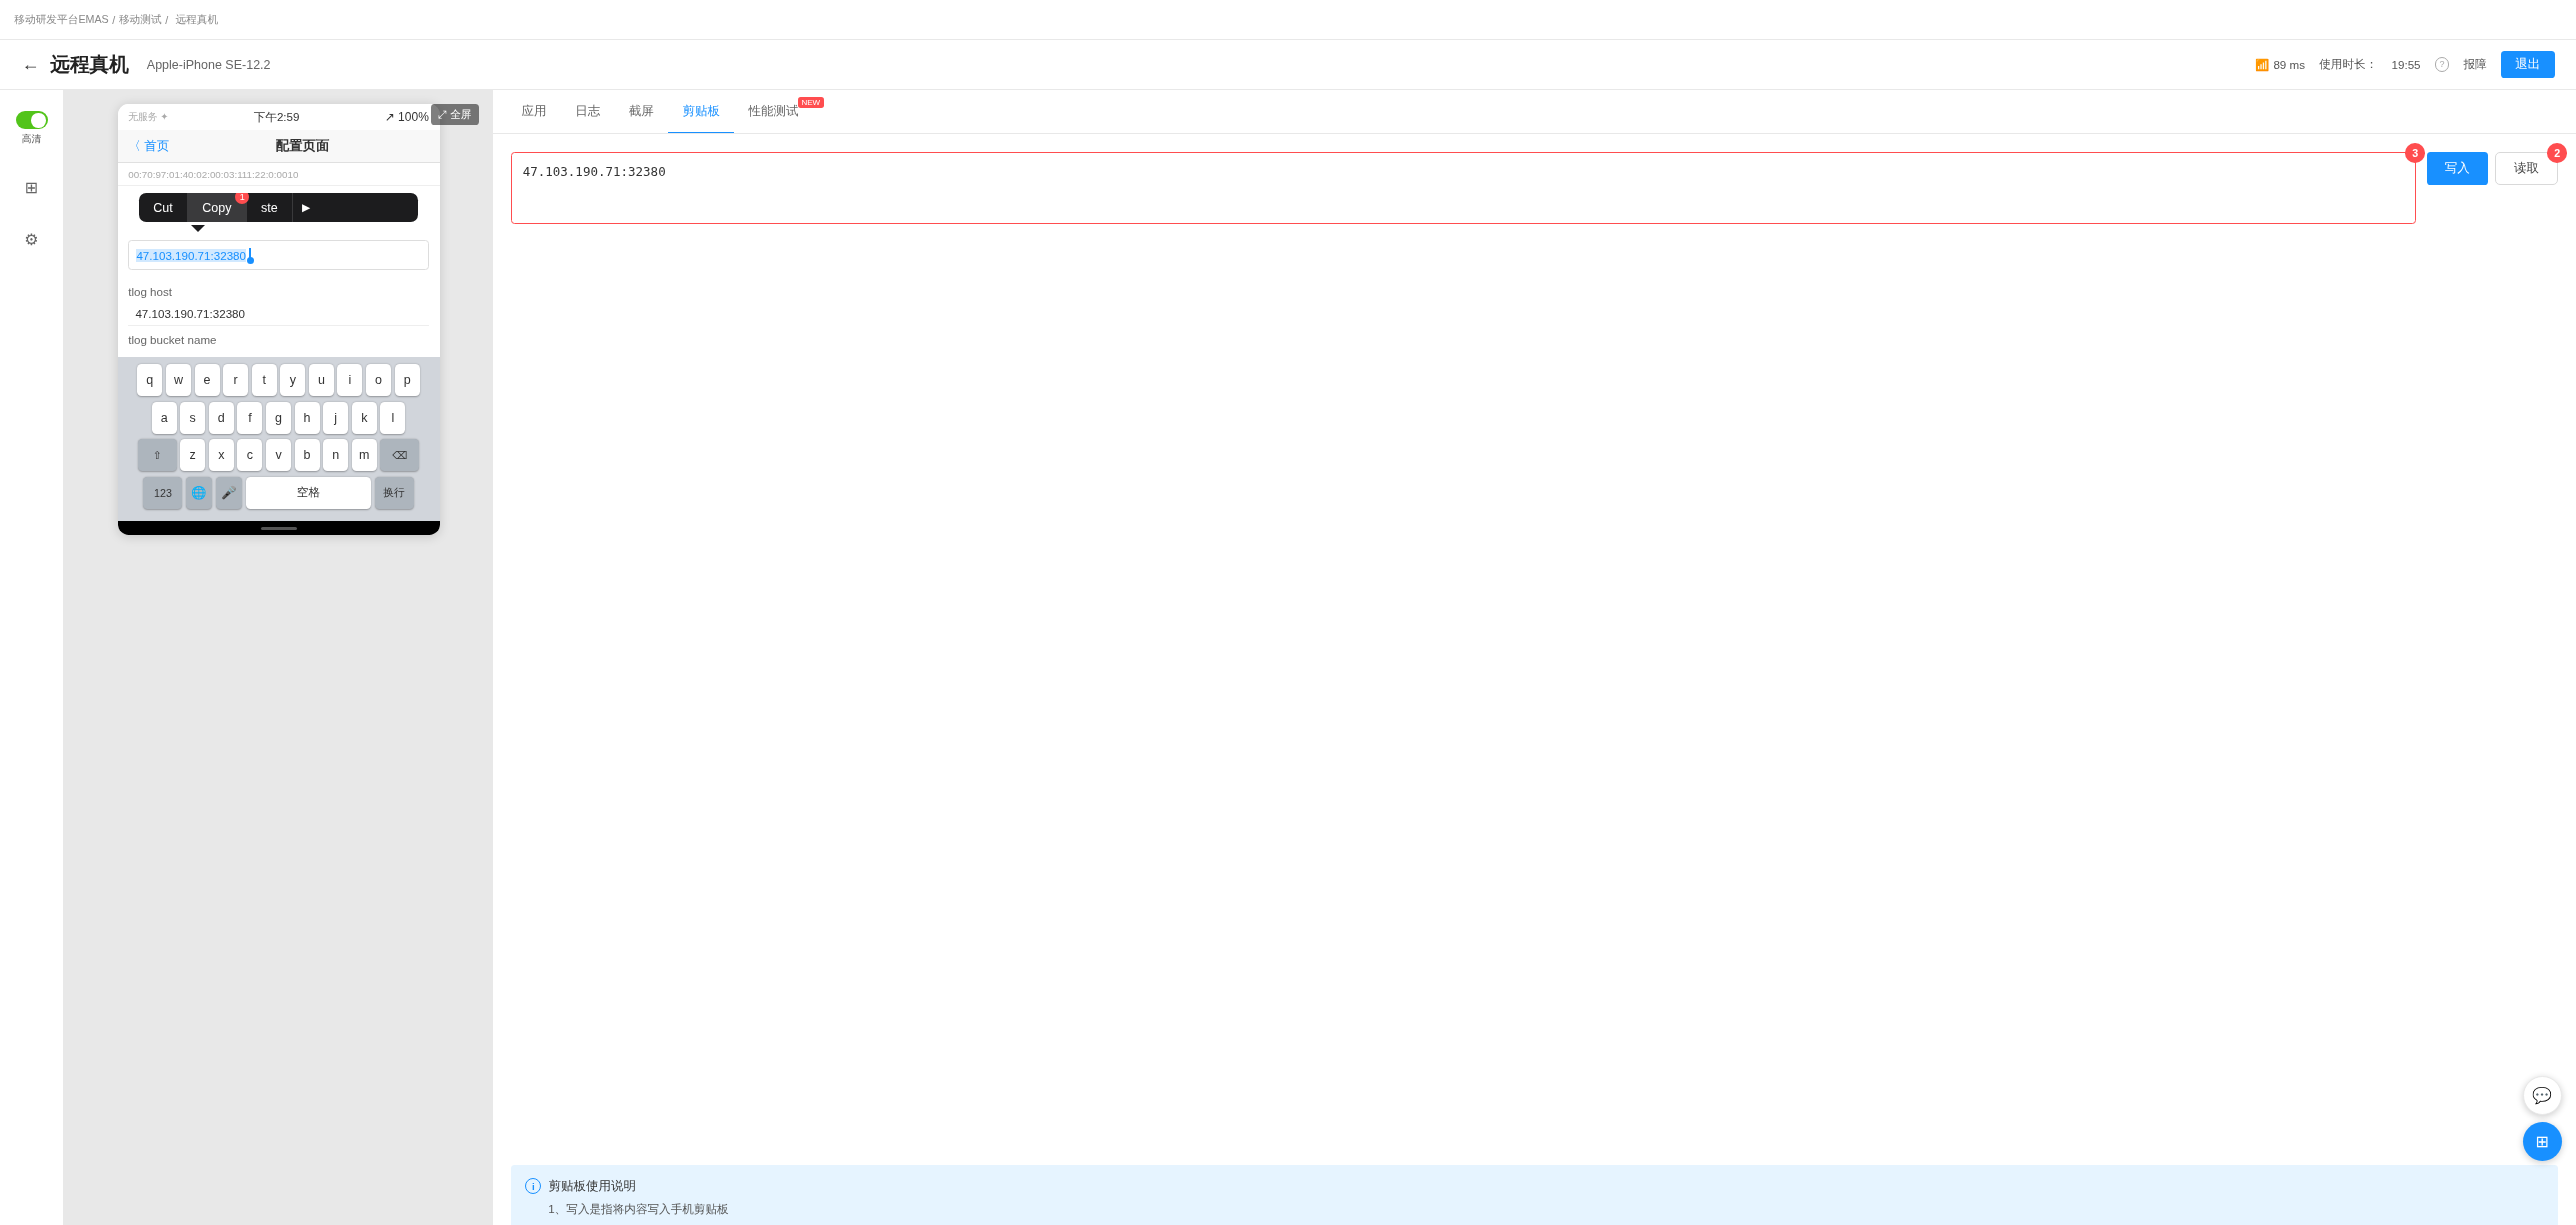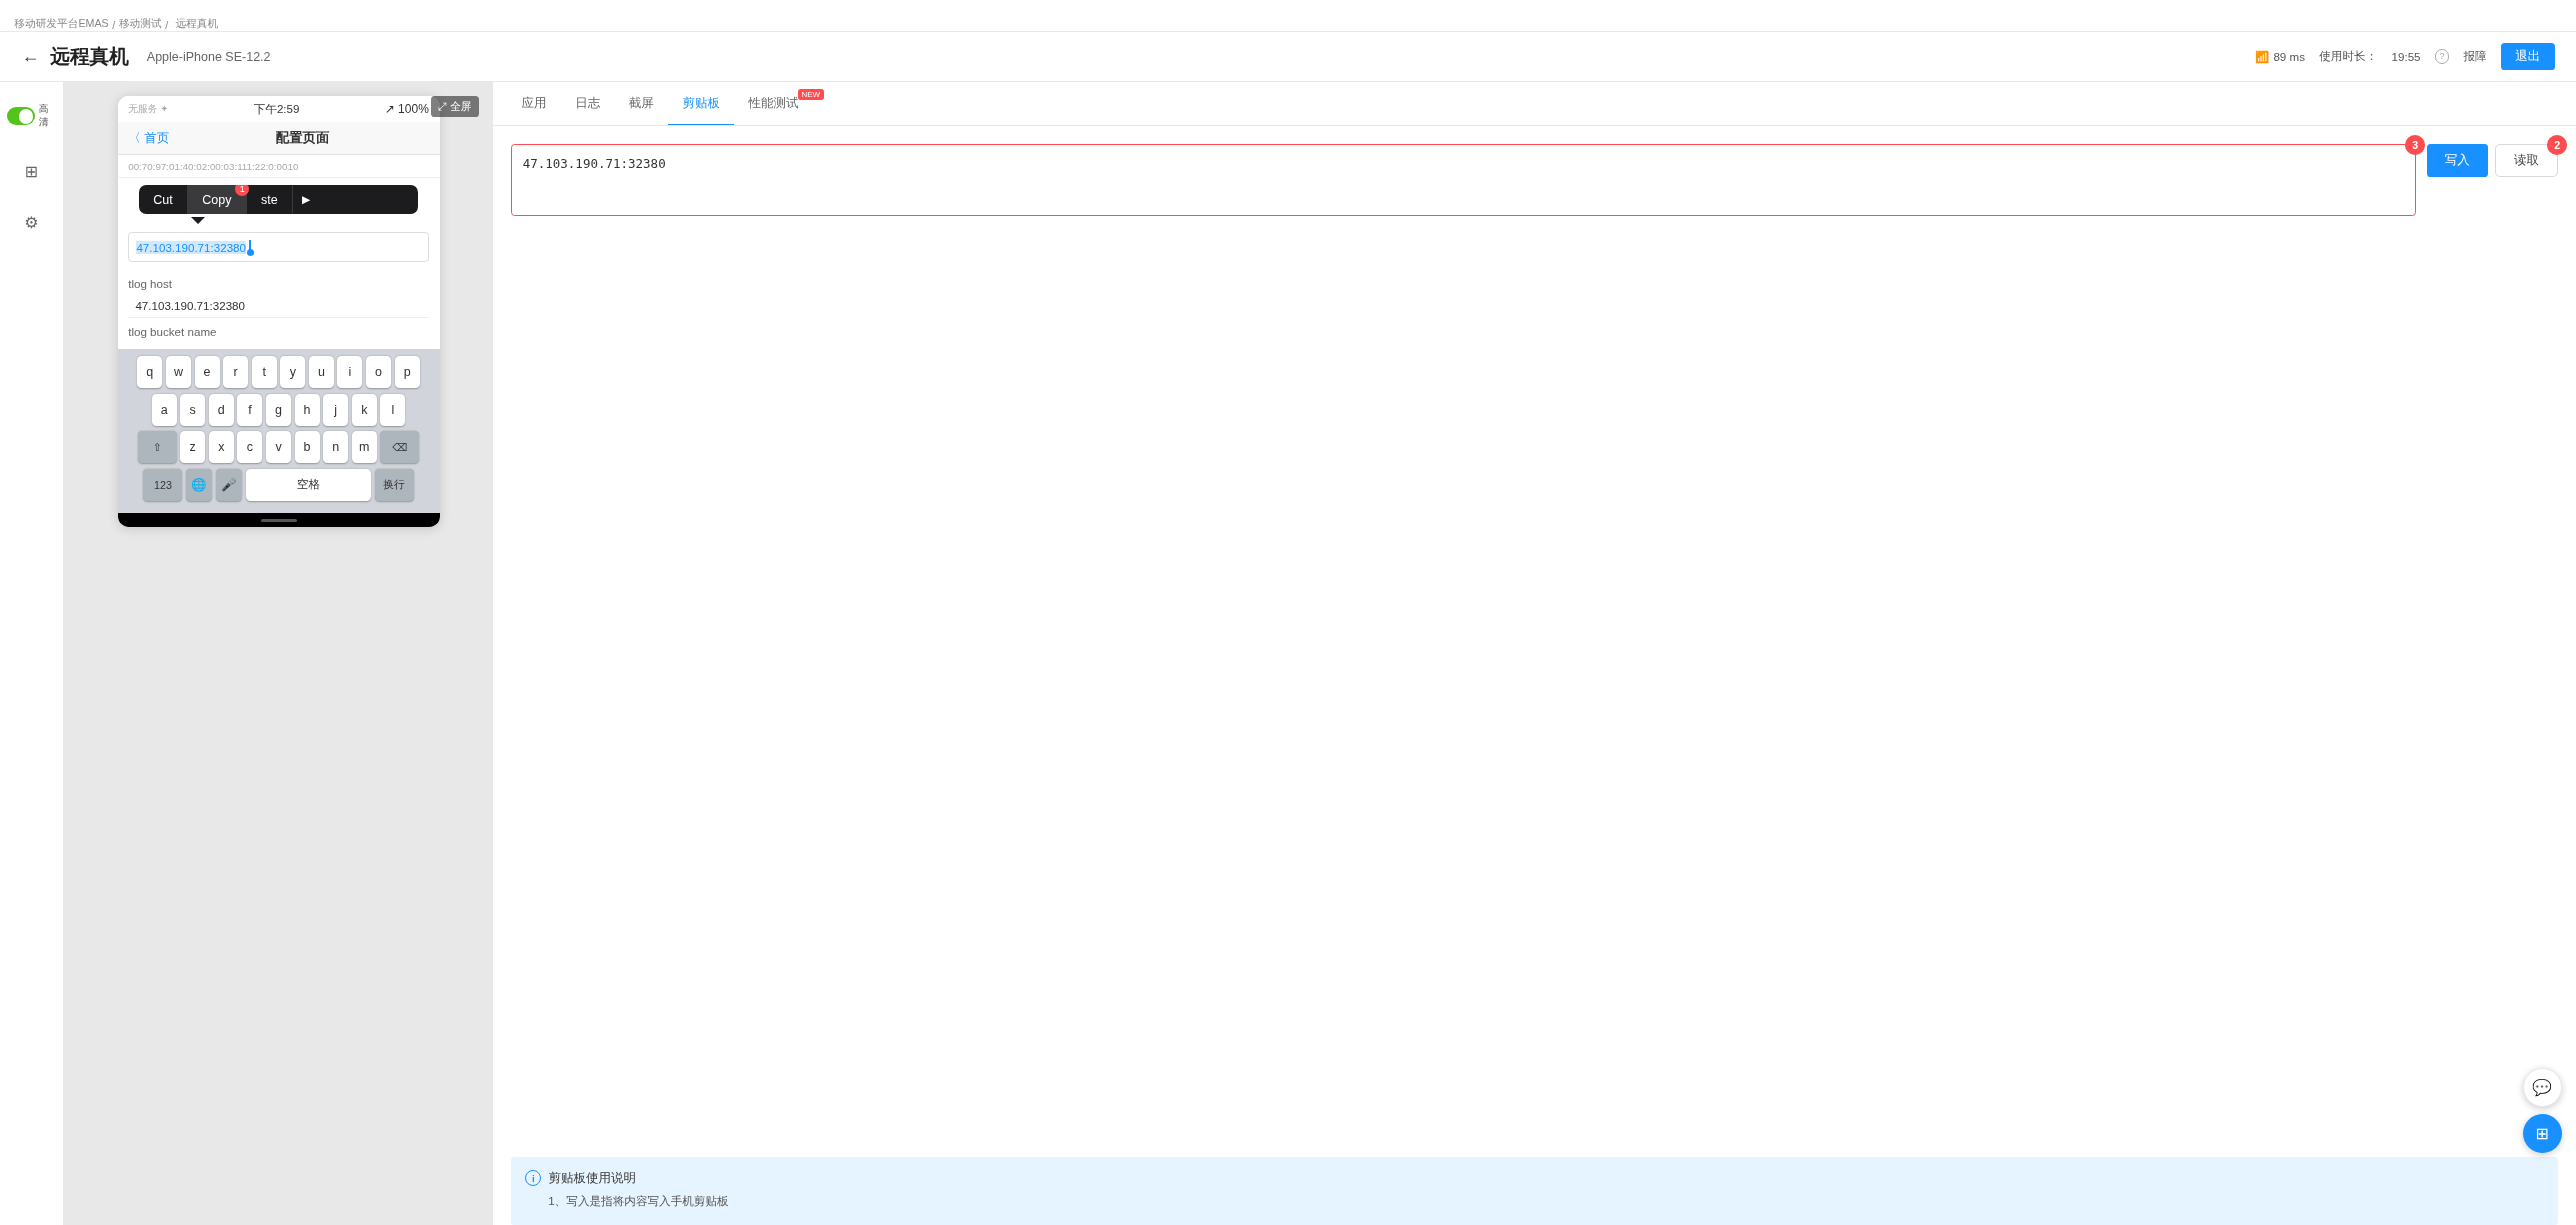--- a/index.html
+++ b/index.html
@@ -1,24 +1,24 @@
 <!DOCTYPE html>
 <html style="font-size:14.3px"><head>
   <meta charset="utf-8">
   <style>
     * { box-sizing: border-box; margin: 0; padding: 0; }
     body { font-family: -apple-system, BlinkMacSystemFont, "PingFang SC", "Microsoft YaHei", sans-serif; background: #f5f5f5; font-size: 12.5px; color: #333; overflow: hidden; }
 
     
     .breadcrumb-bar {
-      height: 32px;
+      height: 40px;
       background: #fff;
       border-bottom: 0.9px solid #e8e8e8;
       display: flex;
-      align-items: flex-end;
+      align-items: center;
       padding: 0 14.3px;
       font-size: 10.7px;
       color: #888;
     }
     .breadcrumb-bar span { margin: 0 3.6px; }
     .breadcrumb-bar a { color: #888; text-decoration: none; }
 
     
     .main-header {
       height: 50px;
@@ -99,20 +99,21 @@
       background: #fff;
       border-right: 0.9px solid #e8e8e8;
       display: flex;
       flex-direction: column;
       align-items: center;
       padding: 14.3px 0;
       gap: 18px;
     }
     .sidebar-item {
       display: flex;
+      flex-direction: column;
       align-items: center;
       gap: 3.6px;
       cursor: pointer;
       padding: 7.2px;
       border-radius: 3.6px;
     }
     .toggle-switch {
       width: 32px; height: 18px;
       background: #52c41a;
       border-radius: 9px;

